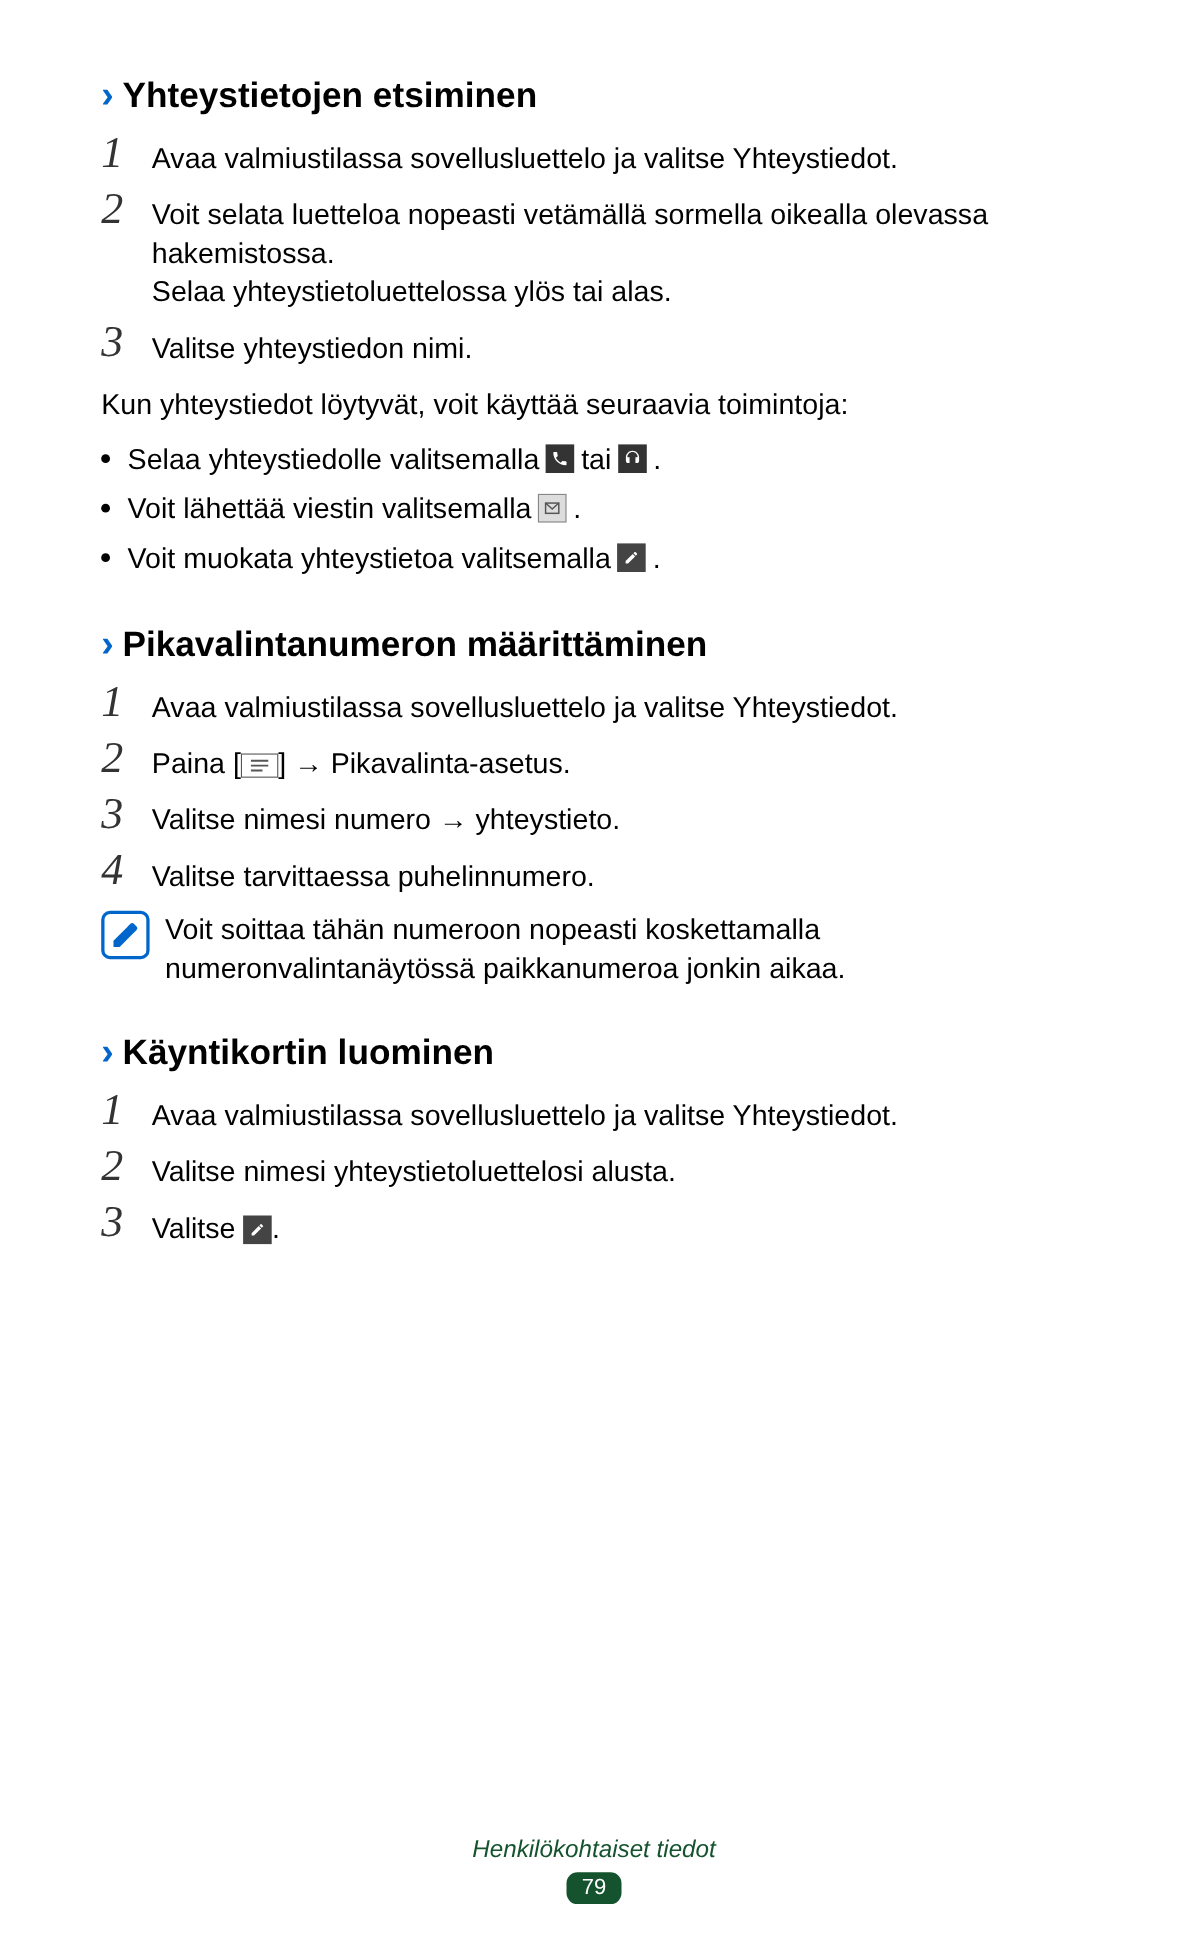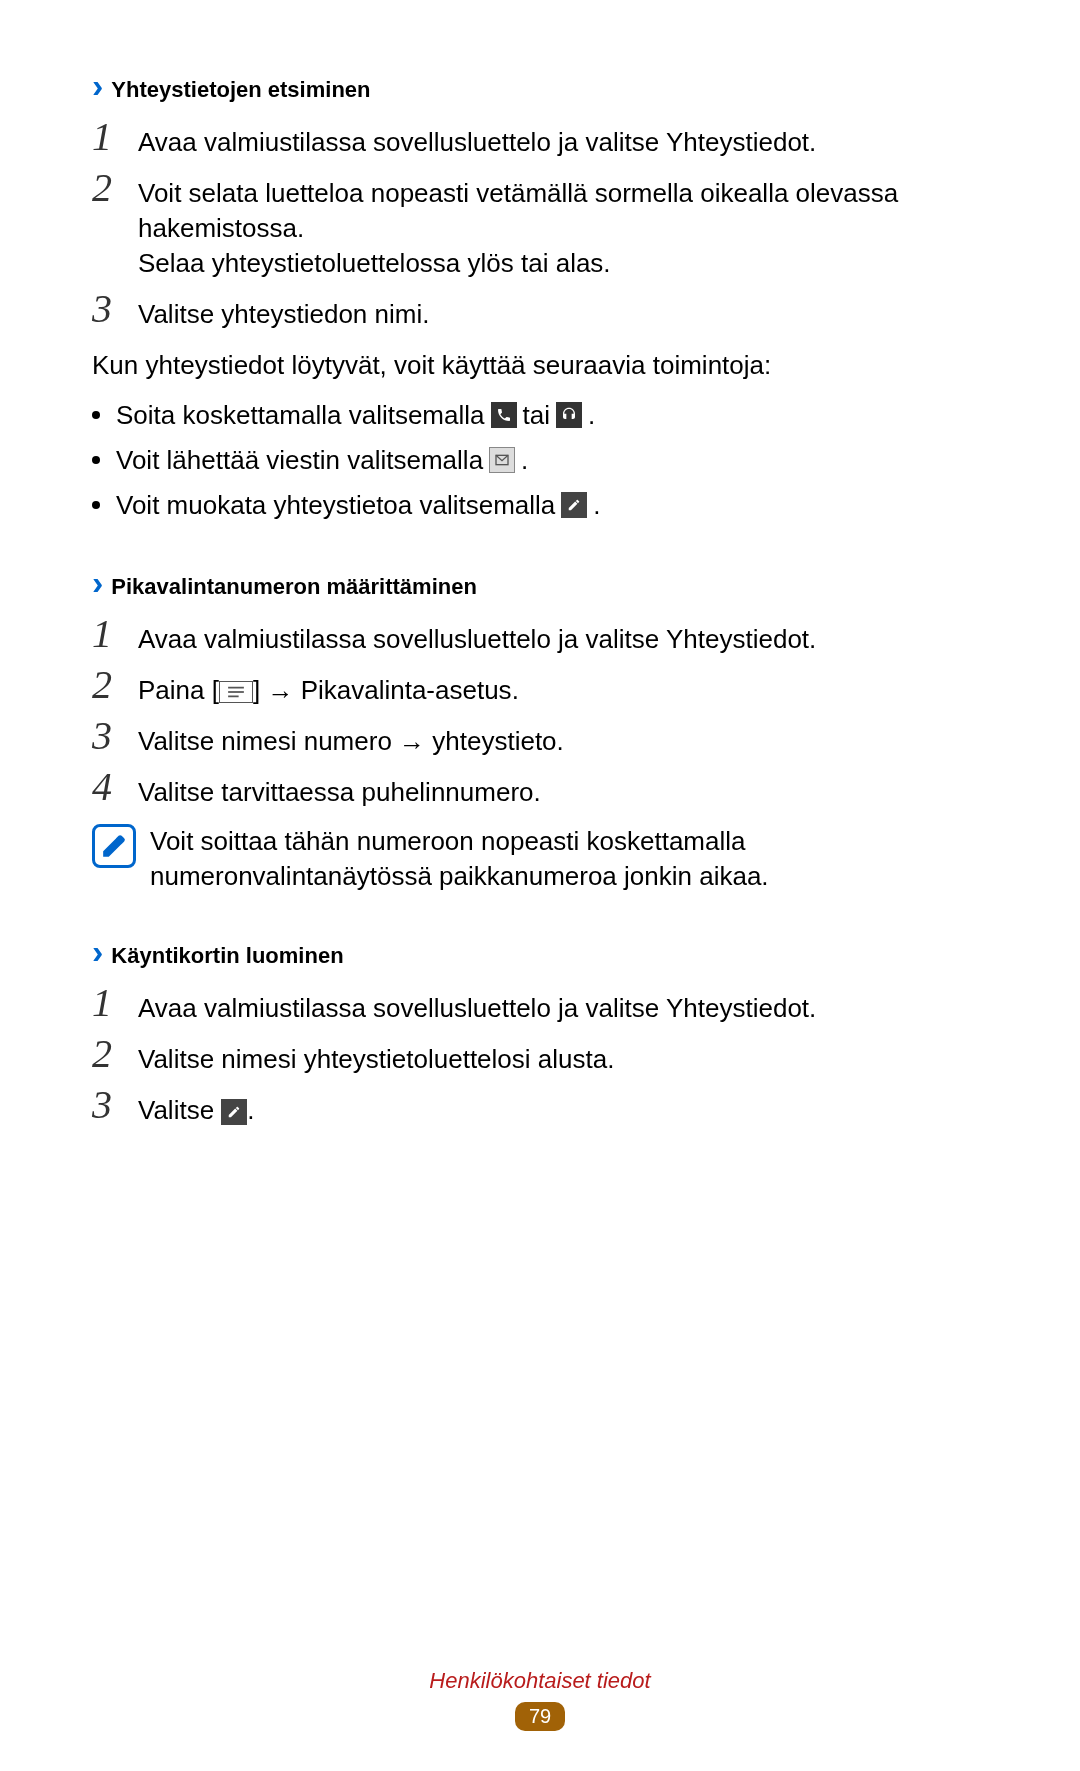--- a/index.html
+++ b/index.html
@@ -22,21 +22,21 @@
     margin-top: 10px;
   }
   .section-heading.top { margin-top: 0; }
   .chevron {
     color: #0066cc;
     font-size: 34px;
     font-weight: bold;
     line-height: 1;
   }
   .heading-text {
-    font-size: 22px;
+    font-size: 32px;
     font-weight: bold;
     text-align: center;
   }
   .step {
     display: flex;
     align-items: flex-start;
     gap: 16px;
     margin-bottom: 12px;
   }
   .step-num {
@@ -139,26 +139,26 @@
   .footer {
     position: absolute;
     bottom: 40px;
     left: 0;
     right: 0;
     text-align: center;
   }
   .footer-title {
     font-style: italic;
     font-size: 22px;
-    color: #b91c1c;
+    color: #14532d;
     margin-bottom: 8px;
   }
   .footer-num {
     display: inline-block;
-    background: #a16207;
+    background: #14532d;
     color: #fff;
     font-size: 20px;
     padding: 3px 14px;
     border-radius: 10px;
   }
 </style>
 </head>
 <body>
 
 <div class="page">
@@ -186,21 +186,21 @@
   <div class="step">
     <div class="step-num">3</div>
     <div class="step-body">Valitse yhteystiedon nimi.</div>
   </div>
 
   <div class="para">Kun yhteystiedot löytyvät, voit käyttää seuraavia toimintoja:</div>
 
   <ul class="bullet-list">
     <li>
       <span class="bullet"></span>
-      <span>Soita koskettamalla valitsemalla </span>
+      <span>Selaa yhteystiedolle valitsemalla </span>
       <span class="inline-icon">
         <svg viewBox="0 0 24 24" width="16" height="16" fill="#fff">
             <path d="M6.6 10.8c1.4 2.8 3.8 5.2 6.6 6.6l2.2-2.2c.3-.3.7-.4 1-.2 1.2.4 2.4.6 3.6.6.6 0 1 .4 1 1V20c0 .6-.4 1-1 1C10.6 21 3 13.4 3 4c0-.6.4-1 1-1h3.4c.6 0 1 .4 1 1 0 1.2.2 2.4.6 3.6.1.3 0 .7-.2 1l-2.2 2.2z"></path>
           </svg>
       </span>
       <span> tai </span>
       <span class="inline-icon">
         <svg viewBox="0 0 24 24" width="16" height="16" fill="#fff">
             <path d="M12 1C7 1 3 5 3 10v5c0 1.7 1.3 3 3 3h2v-8H5v0c0-3.9 3.1-7 7-7s7 3.1 7 7v0h-3v8h2c1.7 0 3-1.3 3-3v-5c0-5-4-9-9-9z"></path>
           </svg>

